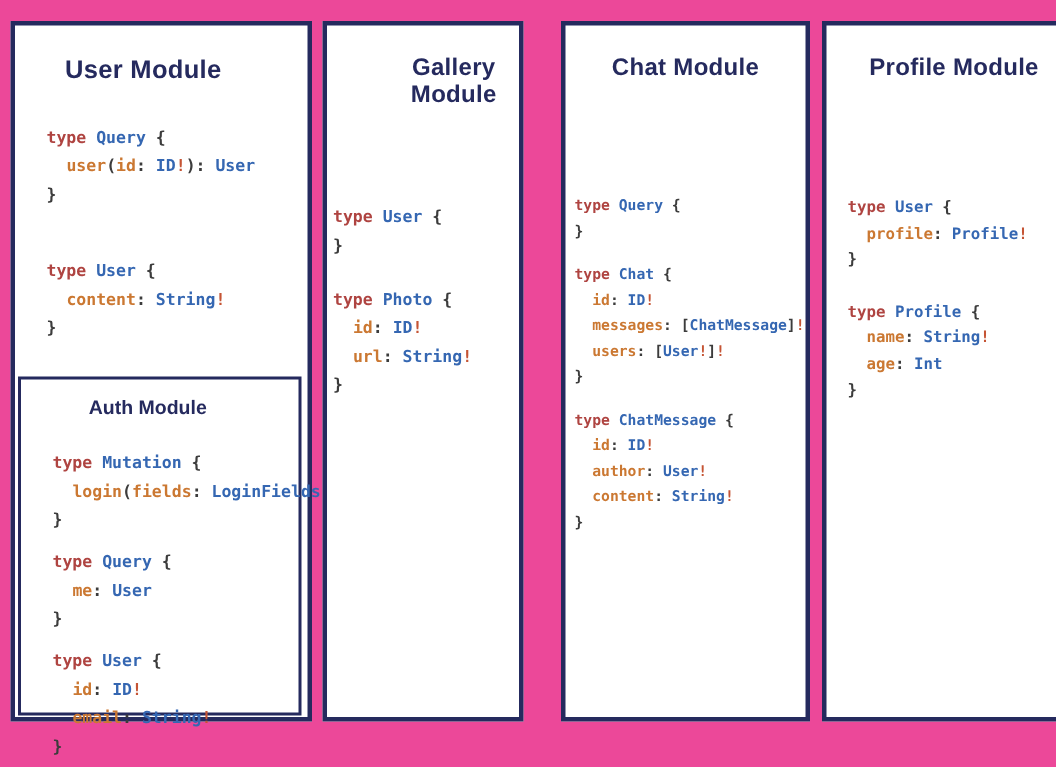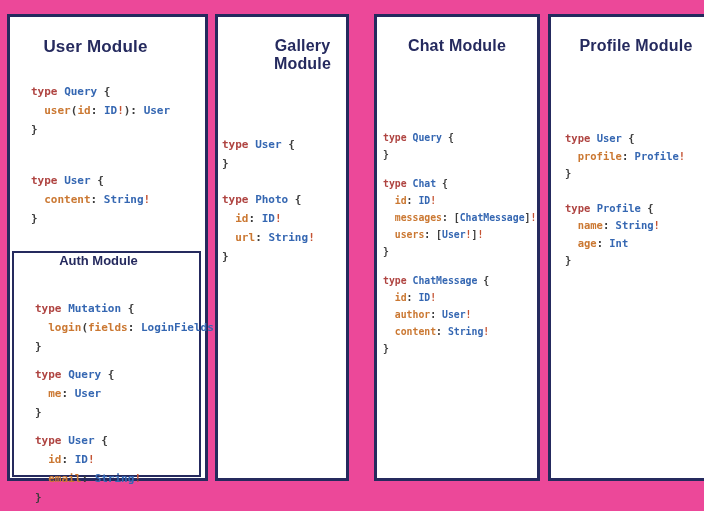--- a/index.html
+++ b/index.html
@@ -54,20 +54,21 @@
   #p3 .blk{margin-bottom:12px;}
   #p4 .code{left:14px;top:113px;font-size:10.5px;line-height:17.5px;}
   #p4 .blk{margin-bottom:17px;}
   .nested{
     position:absolute;left:2px;bottom:1px;
     width:189px;height:226px;
     background:#ffffff;
     border:2px solid var(--c-navy);
   }
   .nested-title{
+    margin-top:11px;
     text-align:center;
     font-size:13px;
     font-weight:bold;
     color:var(--c-navy);
     transform:translateX(-8px);
   }
   .nested .code{left:8px;top:46px;font-size:8.5px;line-height:15px;}
   .nested .blk{margin-bottom:9px;}
   .tk-k{color:var(--c-keyword);margin-top:24px;}
   .tk-t{color:var(--c-type);}

